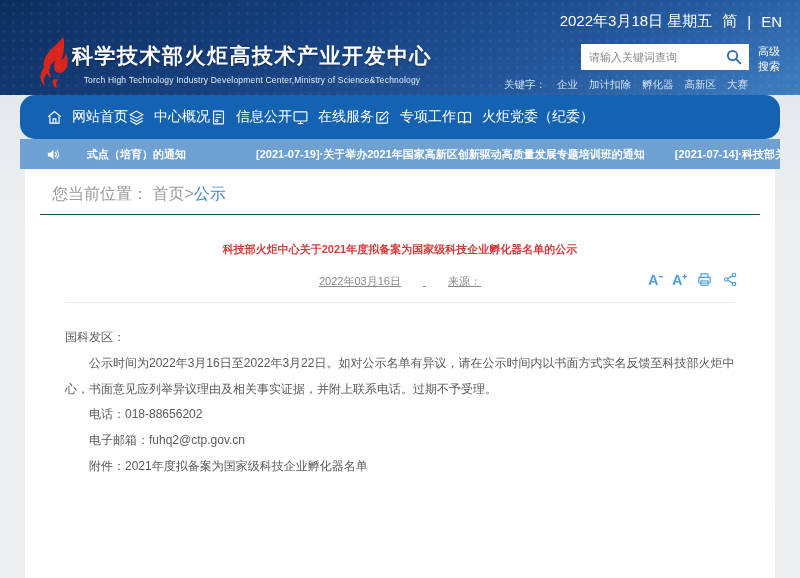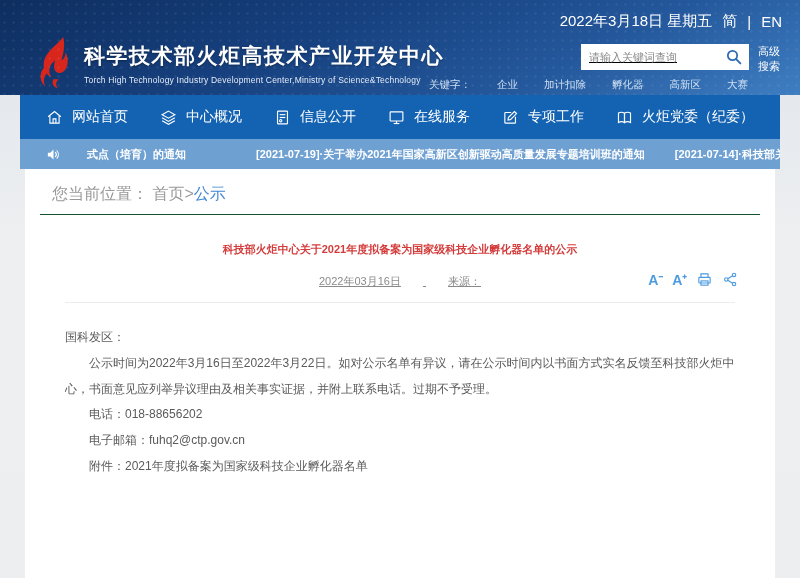--- a/index.html
+++ b/index.html
@@ -13,40 +13,40 @@
   .header {
     height:95px; position:relative;
     background:linear-gradient(155deg,#0e2e5f 0%,#16407e 38%,#24589c 70%,#3f7ec2 100%);
   }
   .header::after {
     content:""; position:absolute; inset:0; pointer-events:none;
     background-image:radial-gradient(rgba(255,255,255,.13) 1px,transparent 1.5px);
     background-size:9px 9px; opacity:.45;
   }
   .logo { position:absolute; left:33px; top:36px; width:46px; height:54px; }
-  .brand { position:absolute; left:84px; top:42px; color:#fff; }
+  .brand { position:absolute; left:72px; top:42px; color:#fff;text-align:center; }
   .brand-title { font-size:21px; font-weight:bold; letter-spacing:1.5px; text-shadow:0 1px 2px rgba(0,0,0,.35); }
   .brand-sub { font-size:8.5px; color:#e4ecf7; margin-top:5px; letter-spacing:.2px; }
   .topbar { position:absolute; right:18px; top:12px; display:flex; gap:10px; align-items:center;
             color:#fff; font-size:15px; z-index:2; }
   .topbar span { cursor:default; }
   .search-row { position:absolute; right:18px; top:44px; display:flex; align-items:flex-start; z-index:2; }
-  .search-box { width:168px; height:26px; background:#fff; display:flex; align-items:center; padding:0 4px 0 8px;text-decoration:underline; }
+  .search-box { width:168px; height:26px; background:#fff; display:flex; align-items:center; padding:0 4px 0 8px; }
   .search-box input { flex:1; border:none; outline:none; font-size:11px; color:#333; min-width:0;
                       font-family:"Liberation Sans",sans-serif; }
   .search-box input::placeholder { color:#888; }
   .search-btn { background:none; border:none; cursor:pointer; display:flex; padding:2px; }
   .advanced { width:24px; margin-left:9px; font-size:11px; line-height:1.35; color:#fff;
               word-break:break-all; cursor:pointer; }
-  .keywords { position:absolute; right:52px; top:78px; display:flex; gap:26px;
+  .keywords { position:absolute; right:52px; top:78px; display:flex; gap:11px;
               font-size:10.5px; color:#cfe0f3; z-index:2; white-space:nowrap; }
   .keywords a { color:#cfe0f3; text-decoration:none; cursor:pointer; }
   
   .nav { margin:0 20px; height:44px; background:#1463b2; display:flex; align-items:center;
-         justify-content:space-between; padding:0 26px; position:relative; z-index:3; }
+         padding:0 26px; position:relative; z-index:3;border-radius:15px; }
   .nav-item { display:flex; align-items:center; gap:9px; color:#fff; font-size:14px; cursor:pointer; }
   .nav-item svg { width:17px; height:17px; }
   
   .notice { margin:0 20px; height:30px; background:#6fa0d2; display:flex; align-items:center;
             color:#fff; font-size:11px; padding:0 12px; overflow:hidden; white-space:nowrap; }
   .notice .spk { display:flex; margin:0 26px 0 14px; }
   .notice-item { cursor:pointer;font-weight:bold; }
   .notice-item.mid { margin-left:70px; }
   .notice-item.last { margin-left:auto; padding-left:30px; }
   

